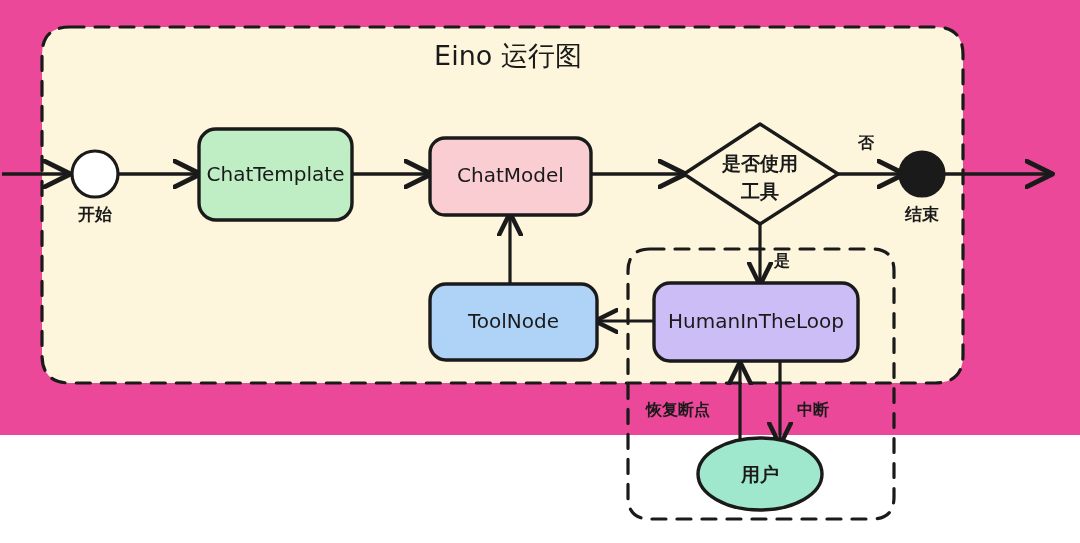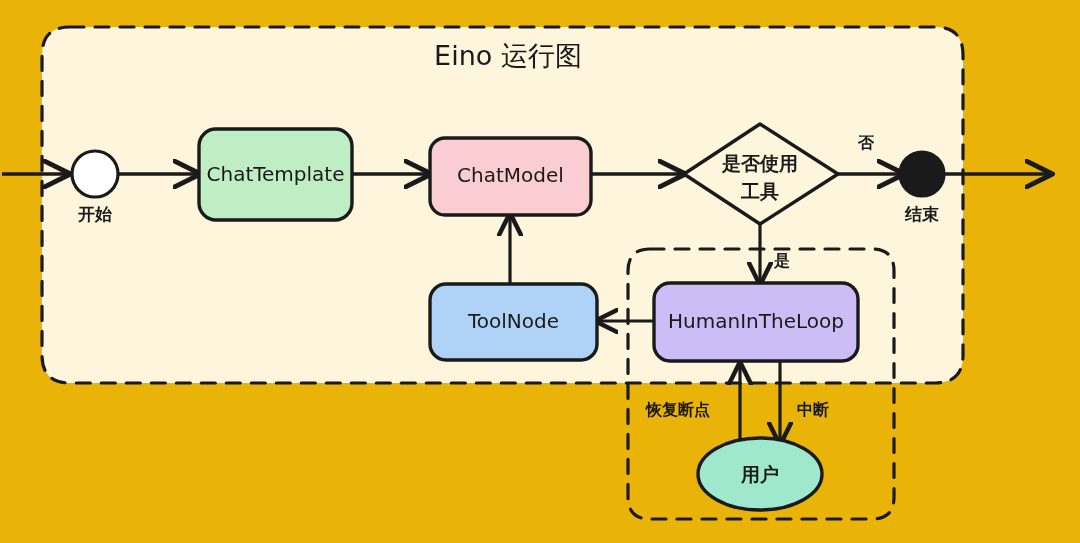--- a/index.html
+++ b/index.html
@@ -9,22 +9,22 @@
   }
   body {
     width: 1080px;
     height: 543px;
     font-family: "DejaVu Sans", sans-serif;
     overflow: hidden;
   }
   #diagram-root {
     position: relative;
     width: 1080px;
-    height: 543px;
-    background: #eab308;
+    height: 435px;
+    background: #ec4899;
   }
   svg#flow {
     display: block;
     width: 1080px;
     height: 543px;
   }
   .node-label {
     font-family: "DejaVu Sans", sans-serif;
     font-size: 20px;
     fill: #1a1a1a;

